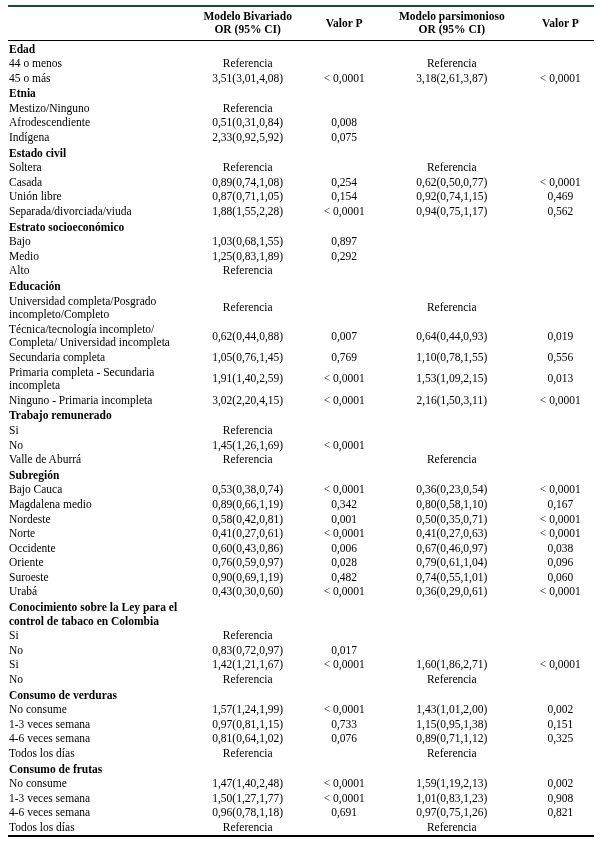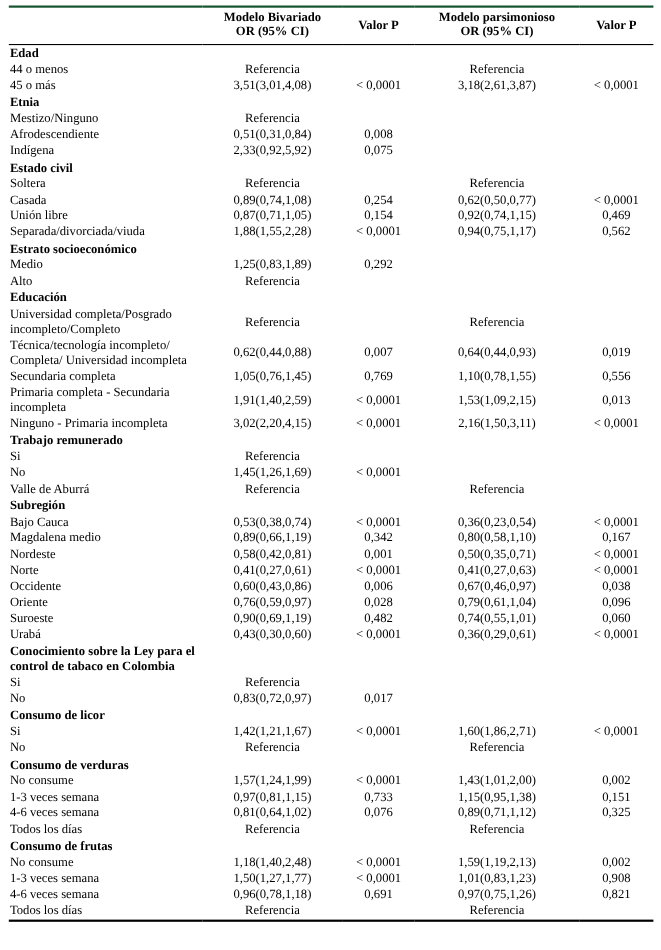--- a/index.html
+++ b/index.html
@@ -149,20 +149,27 @@
           <td class="val">0,562</td>
         </tr>
         <tr>
           <td class="label group">Estrato socioeconómico</td>
           <td class="val"></td>
           <td class="val"></td>
           <td class="val"></td>
           <td class="val"></td>
         </tr>
         <tr>
+          <td class="label">Bajo</td>
+          <td class="val">1,03(0,68,1,55)</td>
+          <td class="val">0,897</td>
+          <td class="val"></td>
+          <td class="val"></td>
+        </tr>
+        <tr>
           <td class="label">Medio</td>
           <td class="val">1,25(0,83,1,89)</td>
           <td class="val">0,292</td>
           <td class="val"></td>
           <td class="val"></td>
         </tr>
         <tr>
           <td class="label">Alto</td>
           <td class="val">Referencia</td>
           <td class="val"></td>
@@ -317,27 +324,20 @@
           <td class="val"></td>
         </tr>
         <tr>
           <td class="label">No</td>
           <td class="val">0,83(0,72,0,97)</td>
           <td class="val">0,017</td>
           <td class="val"></td>
           <td class="val"></td>
         </tr>
         <tr>
-          <td class="label group">Consumo de licor</td>
-          <td class="val"></td>
-          <td class="val"></td>
-          <td class="val"></td>
-          <td class="val"></td>
-        </tr>
-        <tr>
           <td class="label">Si</td>
           <td class="val">1,42(1,21,1,67)</td>
           <td class="val">&lt; 0,0001</td>
           <td class="val">1,60(1,86,2,71)</td>
           <td class="val">&lt; 0,0001</td>
         </tr>
         <tr>
           <td class="label">No</td>
           <td class="val">Referencia</td>
           <td class="val"></td>
@@ -381,21 +381,21 @@
         </tr>
         <tr>
           <td class="label group">Consumo de frutas</td>
           <td class="val"></td>
           <td class="val"></td>
           <td class="val"></td>
           <td class="val"></td>
         </tr>
         <tr>
           <td class="label">No consume</td>
-          <td class="val">1,18(1,40,2,48)</td>
+          <td class="val">1,47(1,40,2,48)</td>
           <td class="val">&lt; 0,0001</td>
           <td class="val">1,59(1,19,2,13)</td>
           <td class="val">0,002</td>
         </tr>
         <tr>
           <td class="label">1-3 veces semana</td>
           <td class="val">1,50(1,27,1,77)</td>
           <td class="val">&lt; 0,0001</td>
           <td class="val">1,01(0,83,1,23)</td>
           <td class="val">0,908</td>

